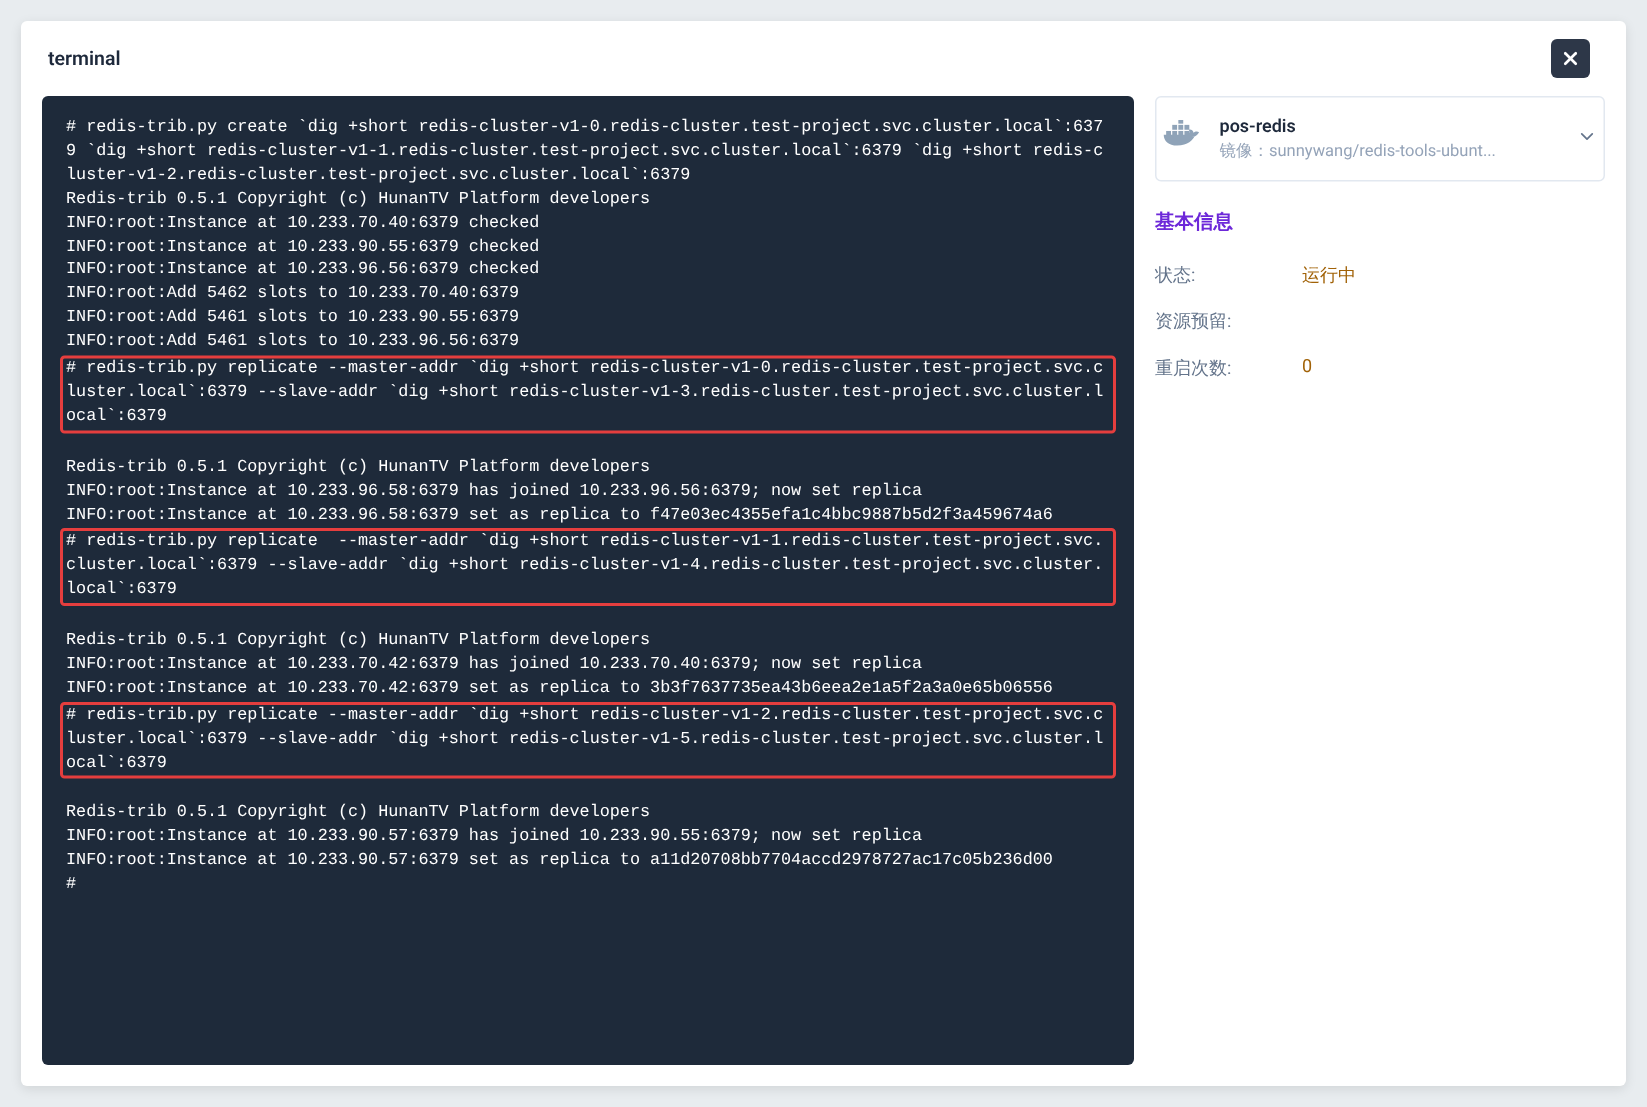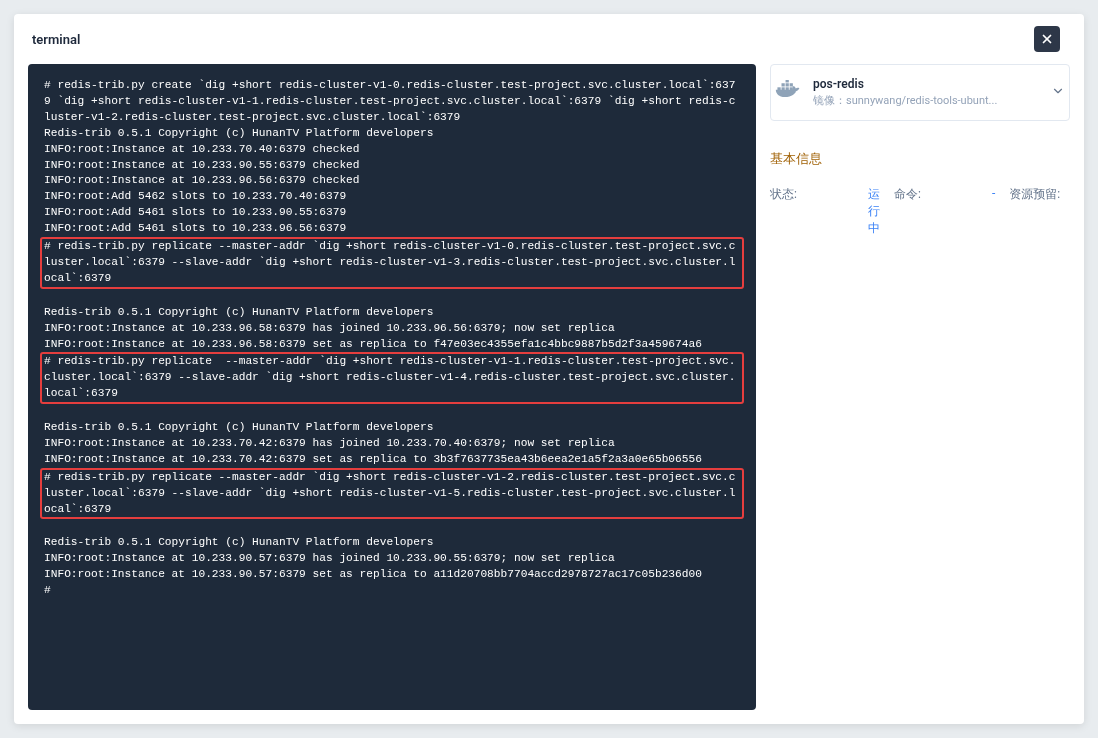--- a/index.html
+++ b/index.html
@@ -107,43 +107,43 @@
     font-size: 11px;
     color: #94a3b8;
     white-space: nowrap;
     overflow: hidden;
     text-overflow: ellipsis;
   }
   .chevron { color: #64748b; flex-shrink: 0; }
   .chevron svg { width: 14px; height: 14px; }
   .section-title {
     font-size: 13px;
-    font-weight: 400;
-    color: #a16207;
-    margin-top: 15px;
+    font-weight: 700;
+    color: #6d28d9;
+    margin-top: 4px;
   }
   .info-rows {
     display: flex;
-    flex-direction: row;
+    flex-direction: column;
     gap: 14px;
     margin-top: 4px;
   }
   .info-row {
     display: flex;
     gap: 12px;
     font-size: 12px;
   }
   .info-label {
     width: 86px;
     flex-shrink: 0;
     color: #64748b;
   }
   .info-value {
     flex: 1;
-    color: #3b82f6;
+    color: #a16207;
     word-break: break-word;
   }
 </style>
 </head>
 <body>
 
 <div class="modal">
   <div class="modal-header">
     <div class="modal-title">terminal</div>
     <div class="close-btn">
@@ -203,24 +203,20 @@
             </svg>
         </div>
       </div>
       <div class="section-title">基本信息</div>
       <div class="info-rows" id="info-rows">
           <div class="info-row">
             <div class="info-label">状态:</div>
             <div class="info-value">运行中</div>
           </div>
           <div class="info-row">
-            <div class="info-label">命令:</div>
-            <div class="info-value">-</div>
-          </div>
-          <div class="info-row">
             <div class="info-label">资源预留:</div>
             <div class="info-value"></div>
           </div>
           <div class="info-row">
             <div class="info-label">重启次数:</div>
             <div class="info-value">0</div>
           </div>
         </div>
     </div>
   </div>

